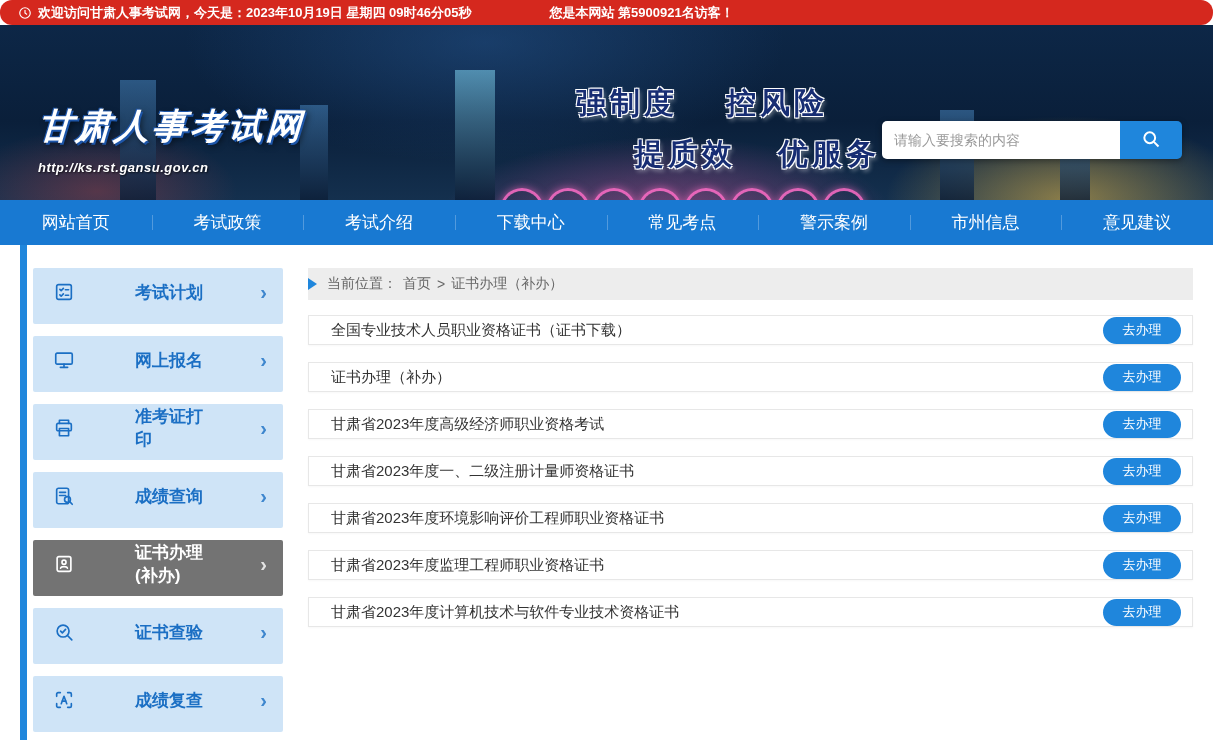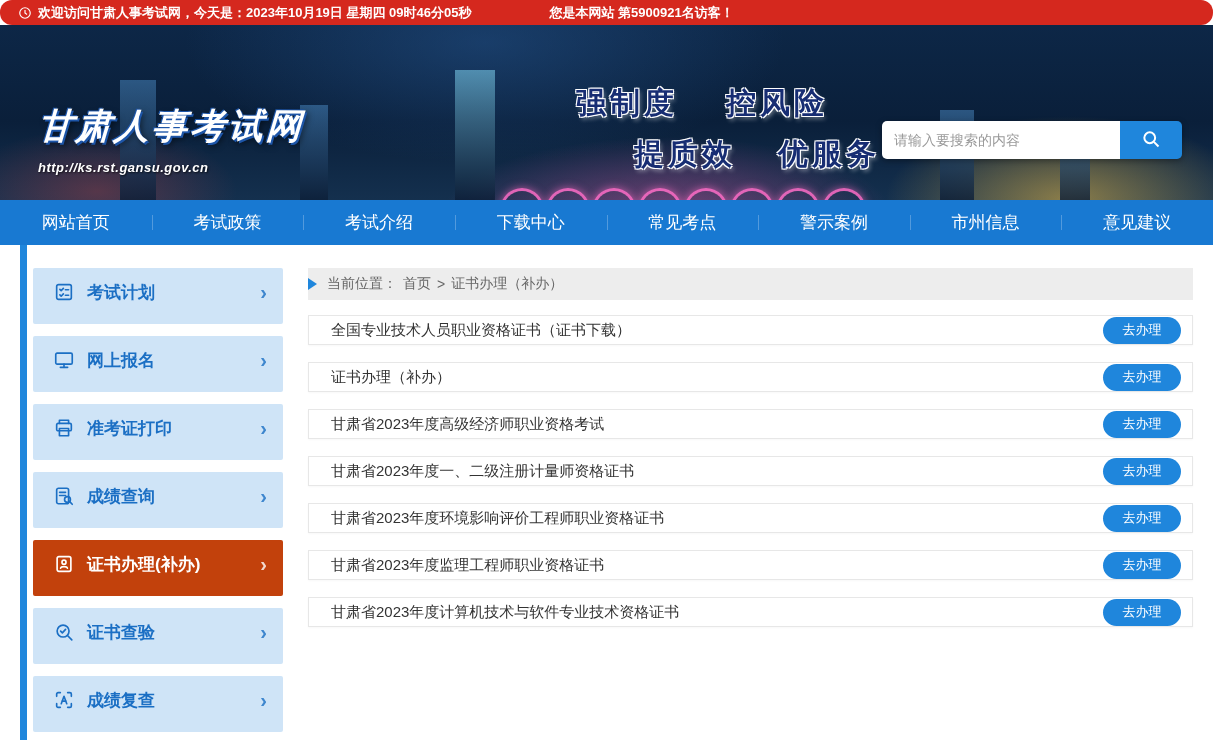--- a/index.html
+++ b/index.html
@@ -58,25 +58,25 @@
     color:#fff; font-size:17px; cursor:pointer; position:relative; }
   .nav .nav-item + .nav-item::before { content:""; position:absolute; left:0; top:15px; height:15px;
     width:1px; background:rgba(255,255,255,.25); }
 
   
   .content { position:relative; display:flex; padding:23px 20px 0 33px; gap:25px; }
   .left-stripe { position:absolute; left:20px; top:0; bottom:-500px; width:7px; background:#1f86dc; height:495px; }
 
   .sidebar { width:250px; display:flex; flex-direction:column; gap:12px; }
   .side-item { height:56px; background:#cfe4f7; color:#1b6fc4; display:flex; align-items:center;
-    padding:0 16px 8px 20px; cursor:pointer; border-radius:2px; }
+    padding:0 16px 8px 20px; cursor:pointer; border-radius:2px;gap:48px; }
   .side-item .side-icon { display:inline-flex; margin-right:12px; }
   .side-item .side-label { font-size:17px; font-weight:bold; flex:1; }
   .side-item .chev { font-size:20px; font-weight:bold; opacity:.8; }
-  .side-item.active { background:#c2410c; color:#fff; }
+  .side-item.active { background:#737373; color:#fff; }
 
   .main { flex:1; margin-right:0; }
   .breadcrumb { height:32px; background:#ededed; display:flex; align-items:center; gap:6px;
     padding:0 0; font-size:14px; color:#666; margin-bottom:15px; }
   .breadcrumb .tri { width:0; height:0; border-left:9px solid #1f86dc; border-top:6px solid transparent;
     border-bottom:6px solid transparent; margin-right:4px; }
   .breadcrumb .home { cursor:pointer; }
 
   .row { height:30px; background:#fff; border:1px solid #e7e7e7; display:flex; align-items:center;
     justify-content:space-between; padding:0 11px 0 22px; margin-bottom:17px;

